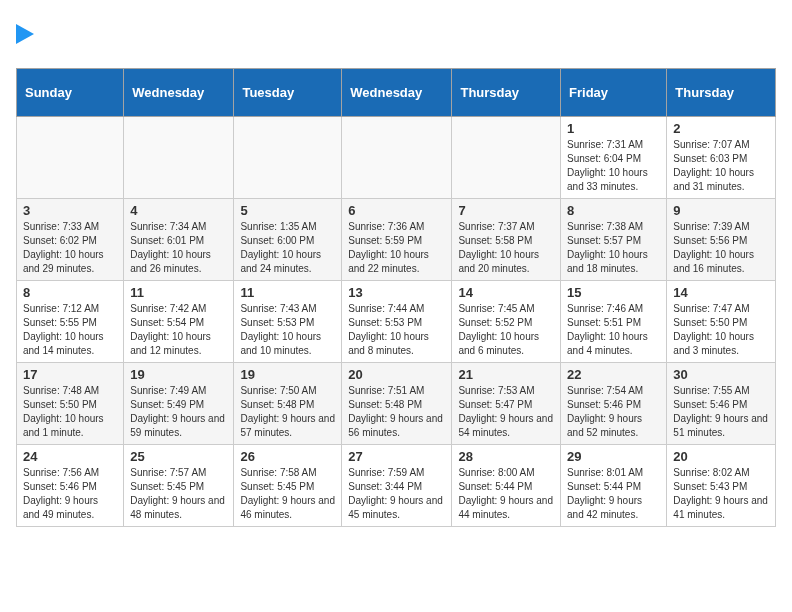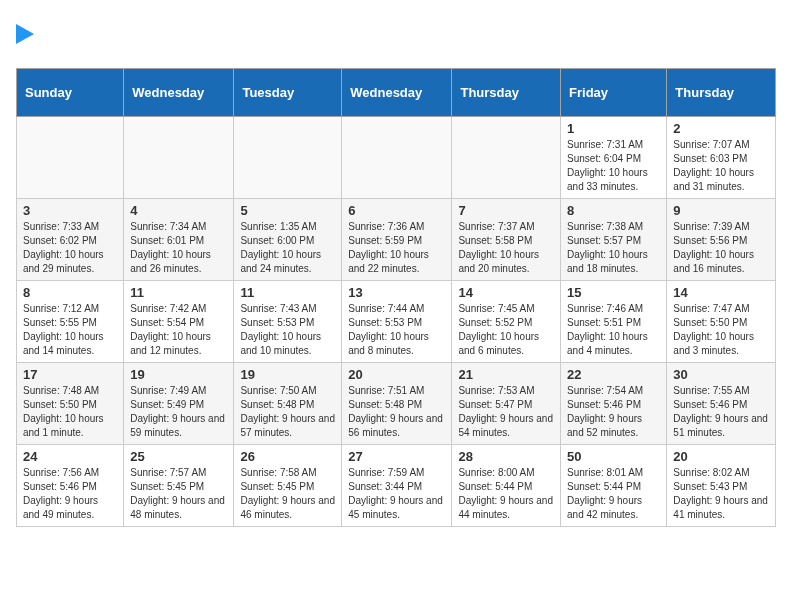--- a/index.html
+++ b/index.html
@@ -280,21 +280,21 @@
 Sunset: 3:44 PM
 Daylight: 9 hours and 45 minutes.</div>
         </td>
         <td>
           <span class="day-num">28</span>
           <div class="day-info">Sunrise: 8:00 AM
 Sunset: 5:44 PM
 Daylight: 9 hours and 44 minutes.</div>
         </td>
         <td>
-          <span class="day-num">50</span>
+          <span class="day-num">29</span>
           <div class="day-info">Sunrise: 8:01 AM
 Sunset: 5:44 PM
 Daylight: 9 hours and 42 minutes.</div>
         </td>
         <td>
           <span class="day-num">20</span>
           <div class="day-info">Sunrise: 8:02 AM
 Sunset: 5:43 PM
 Daylight: 9 hours and 41 minutes.</div>
         </td>

